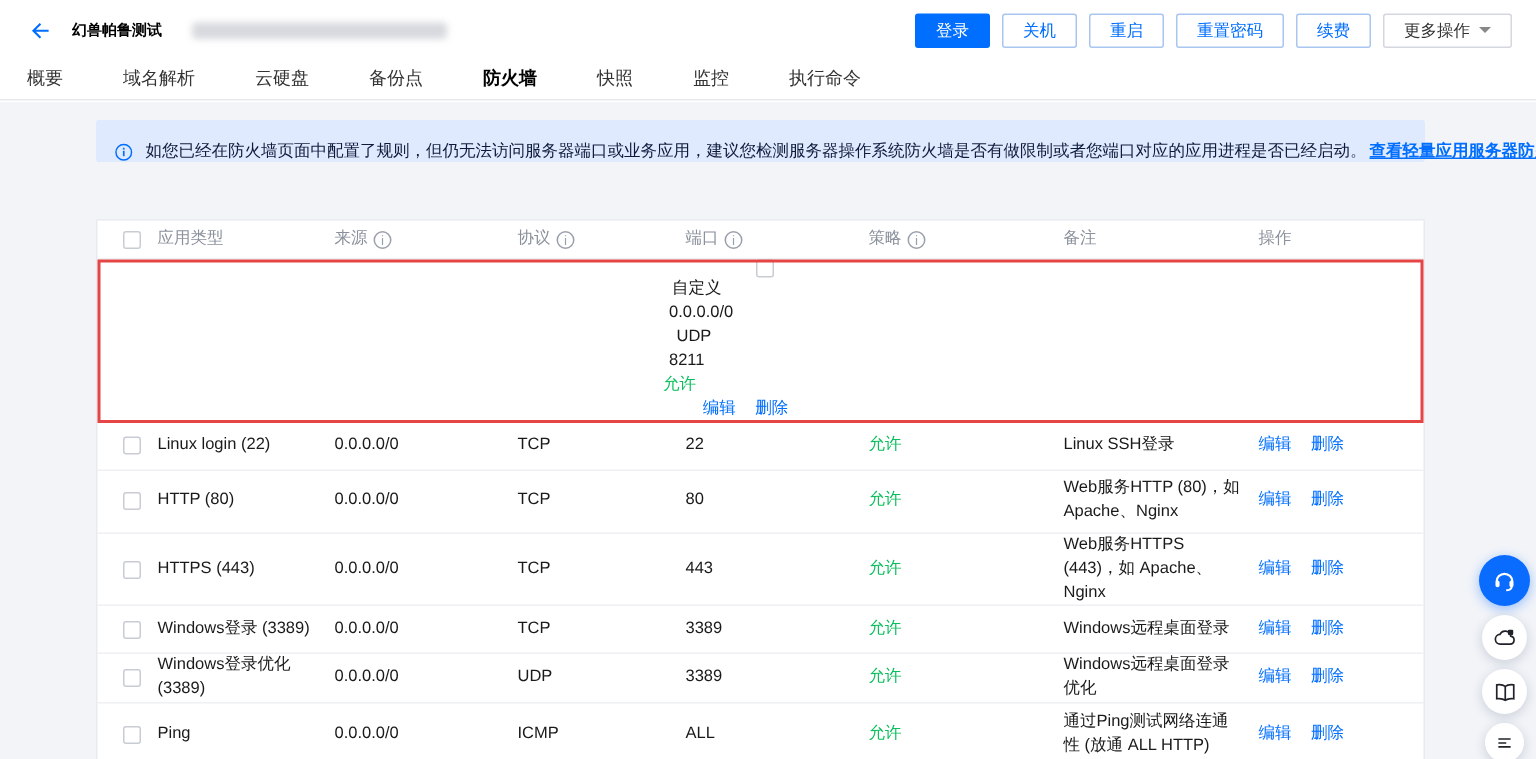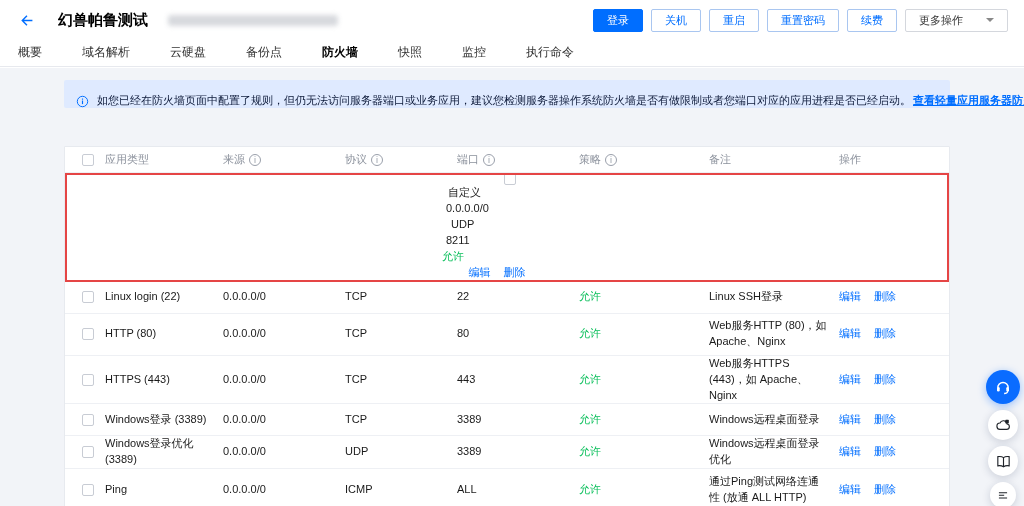--- a/index.html
+++ b/index.html
@@ -7,29 +7,29 @@
   body {
     position:relative;
     font-family:"Liberation Sans","DejaVu Sans",sans-serif;
     font-size:11px; color:#1a1a1a; background:#fff;
   }
 
   
   .topbar { position:absolute; top:0; left:0; width:1024px; height:40px;
             background:#fff; display:flex; align-items:center; padding:0 16px; }
   .back-btn { width:20px; height:20px; display:flex; align-items:center; justify-content:center; cursor:pointer; }
-  .page-title { font-size:15px; font-weight:bold; color:#000; margin-left:22px; }
+  .page-title { font-size:10px; font-weight:bold; color:#000; margin-left:12px; }
   .redacted { width:170px; height:11px; margin-left:20px; border-radius:3px;
               background:#c9ccd2; filter:blur(2.5px); opacity:.75; }
   .top-actions { margin-left:auto; display:flex; align-items:center; gap:8px; }
   .btn { height:23px; padding:0 13px; font-size:11px; display:inline-flex; align-items:center;
          justify-content:center; border-radius:2px; cursor:pointer; white-space:nowrap; background:#fff; }
   .btn-primary { background:#006eff; color:#fff; border:1px solid #006eff; }
   .btn-blue-outline { color:#006eff; border:1px solid #a9c6f0; }
-  .btn-dropdown { color:#333; border:1px solid #d4d7dd; gap:23px; }
+  .btn-dropdown { color:#333; border:1px solid #d4d7dd; gap:6px; }
   .caret-down { width:0; height:0; border:4px solid transparent; border-top:4px solid #888; margin-top:4px; }
 
   
   .tabbar { position:absolute; top:40px; left:0; width:1024px; height:27px; background:#fff;
             border-bottom:1px solid #e7e9ee; display:flex; align-items:flex-start; padding-left:16px; gap:36px; }
   .tab { font-size:12px; color:#333; padding:4px 2px 8px; cursor:pointer; }
   .tab.active { color:#000; font-weight:bold; border-bottom:2px solid #006eff; }
 
   
   .content { position:absolute; top:68px; left:0; width:1024px; height:438px; background:#f2f4f8; }

